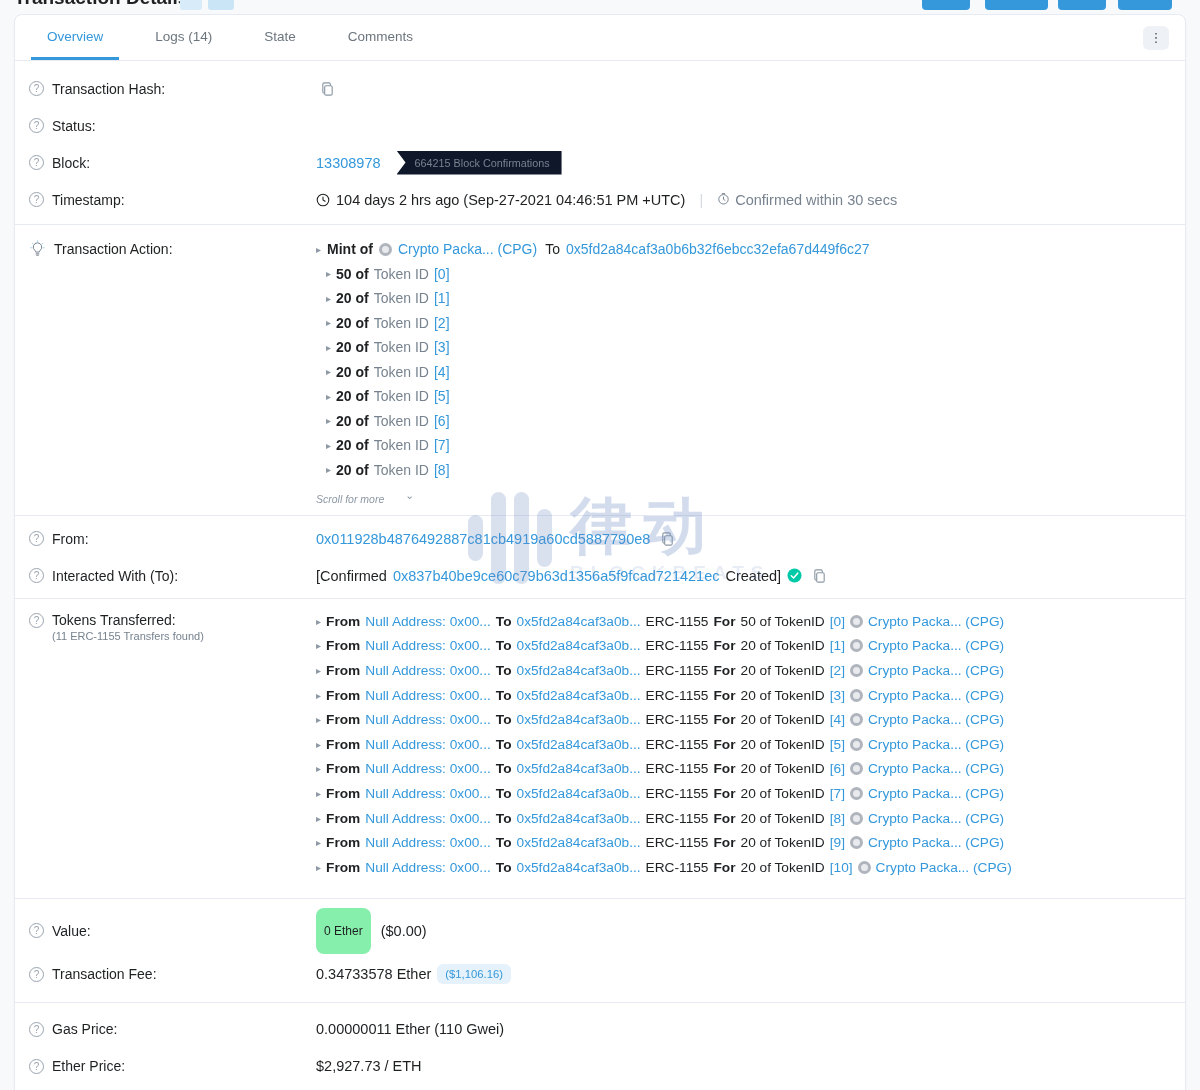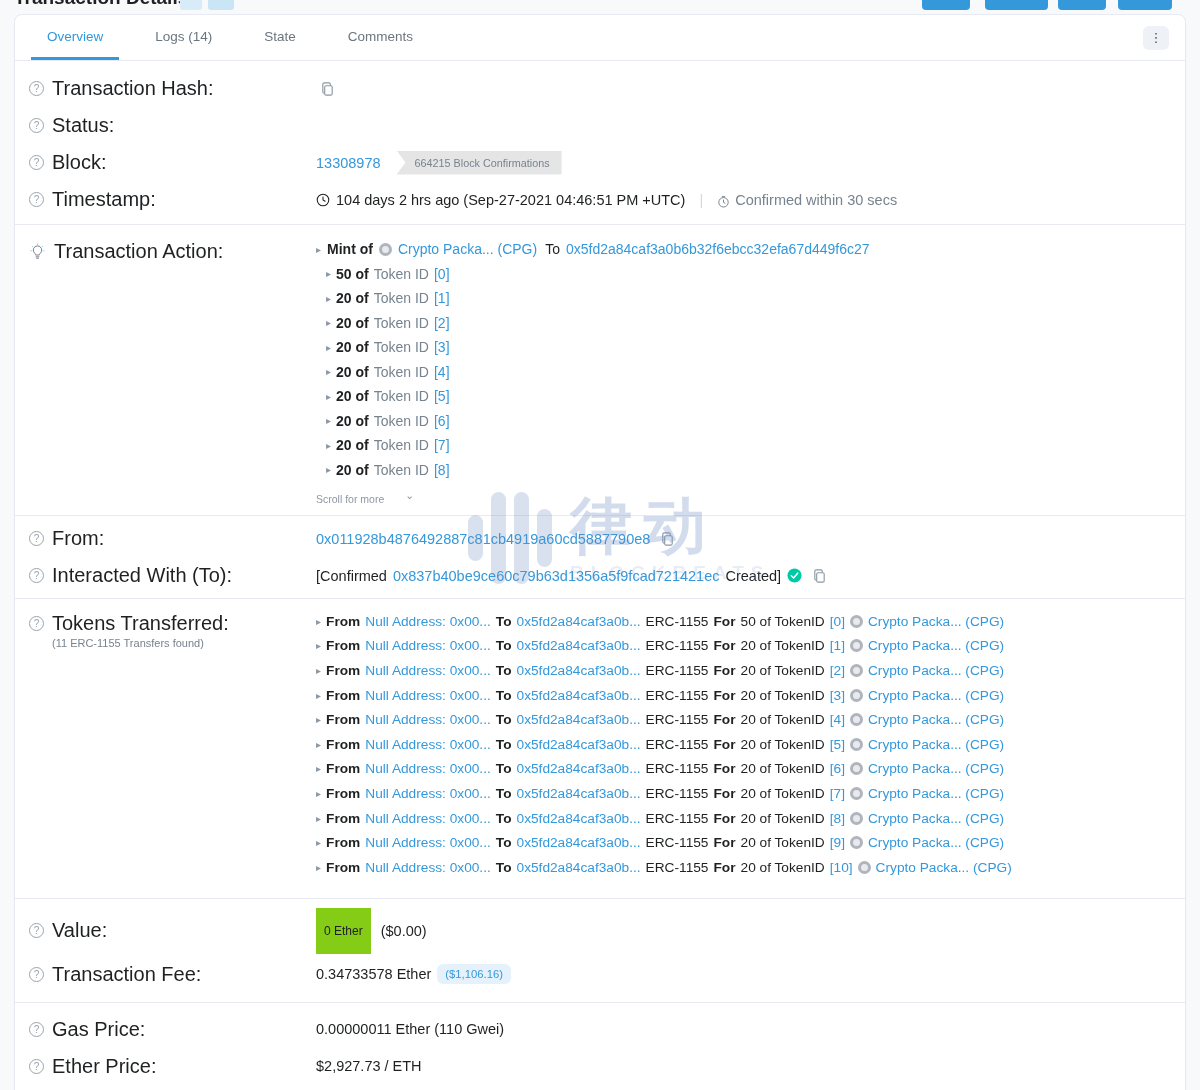--- a/index.html
+++ b/index.html
@@ -36,54 +36,54 @@
 
   .content { padding-top:9px; }
   .divider { border-top:1px solid #e7eaf3; margin:0; }
 
   .row { display:flex; align-items:center; min-height:37px; padding-left:14px; }
   .row.top { align-items:flex-start; padding-top:6px; }
   .col-label { width:287px; flex:none; display:flex; align-items:center; gap:8px; }
   .row.top .col-label { padding-top:3px; }
   .col-value { flex:1; display:flex; align-items:center; gap:6px; flex-wrap:nowrap; padding-right:24px; }
   .col-value.block-col { display:block; }
-  .label { color:#1e2022; font-size:20px; }
+  .label { color:#1e2022; font-size:14px; }
   .sub-note { font-size:11px; color:#77838f; margin-top:2px; margin-left:23px; }
 
   .help-icon { width:15px; height:15px; flex:none; border:1px solid #9aa4af; color:#9aa4af;
     border-radius:50%; font-size:10px; display:inline-flex; align-items:center; justify-content:center; }
 
   a.lnk { color:#3498db; text-decoration:none; cursor:pointer; }
   .muted { color:#77838f; }
   .b { font-weight:700; }
 
   .icon-svg { flex:none; display:inline-flex; }
   .copy-btn { cursor:pointer; display:inline-flex; margin-left:4px; }
 
   .badge-success { display:inline-flex; align-items:center; gap:5px; background:rgba(0,201,167,.12);
     color:#00a88c; font-size:12.3px; padding:5px 9px; border-radius:6px; }
-  .badge-conf { display:inline-block; background:#e5e5e5; color:#77838f; font-size:10.8px;
+  .badge-conf { display:inline-block; background:#0f172a; color:#77838f; font-size:10.8px;
     padding:6px 12px 6px 18px; margin-left:10px;
     clip-path: polygon(0 0, 100% 0, 100% 100%, 0 100%, 9px 50%); }
-  .badge-gray { display:inline-block; background:#84cc16; color:#1e2022; font-size:12px;
-    padding:16px 8px; border-radius:0; }
+  .badge-gray { display:inline-block; background:#86efac; color:#1e2022; font-size:12px;
+    padding:16px 8px; border-radius:8px; }
   .badge-blue { display:inline-block; background:rgba(52,152,219,.12); color:#3498db; font-size:11.3px;
     padding:4px 8px; border-radius:6px; }
 
   .pipe { color:#d5dae2; margin:0 8px; }
-  .ts-right { display:inline-flex; align-items:flex-end; gap:5px; color:#77838f; }
+  .ts-right { display:inline-flex; align-items:flex-start; gap:5px; color:#77838f; }
 
   .token-ring { width:13px; height:13px; flex:none; border-radius:50%; border:3px solid #b0b5bd; background:#e8eaed; }
 
   
   .scrollbox { height:251px; overflow:hidden; position:relative; }
   .action-line { display:flex; align-items:center; gap:6px; height:24.5px; font-size:14px; }
   .action-item { display:flex; align-items:center; gap:5px; height:24.5px; font-size:14px; padding-left:10px; }
   .caret { color:#8c98a4; font-size:10px; flex:none; }
-  .scroll-more { font-size:10.5px; color:#8c98a4; margin-top:5px; display:flex; gap:21px; }
+  .scroll-more { font-size:10.5px; color:#8c98a4; margin-top:5px; display:flex; gap:21px;font-style:italic; }
 
   
   .transfer-row { display:flex; align-items:center; gap:5px; height:24.6px; font-size:13.7px; white-space:nowrap; }
 
   
   .watermark { position:absolute; left:468px; top:492px; display:flex; align-items:center; gap:18px;
     pointer-events:none; z-index:5; }
   .wm-bars { display:flex; align-items:center; gap:8px; }
   .wm-bar { width:15px; border-radius:8px; background:rgba(110,140,195,.26); }
   .wm-text { display:flex; flex-direction:column; }

